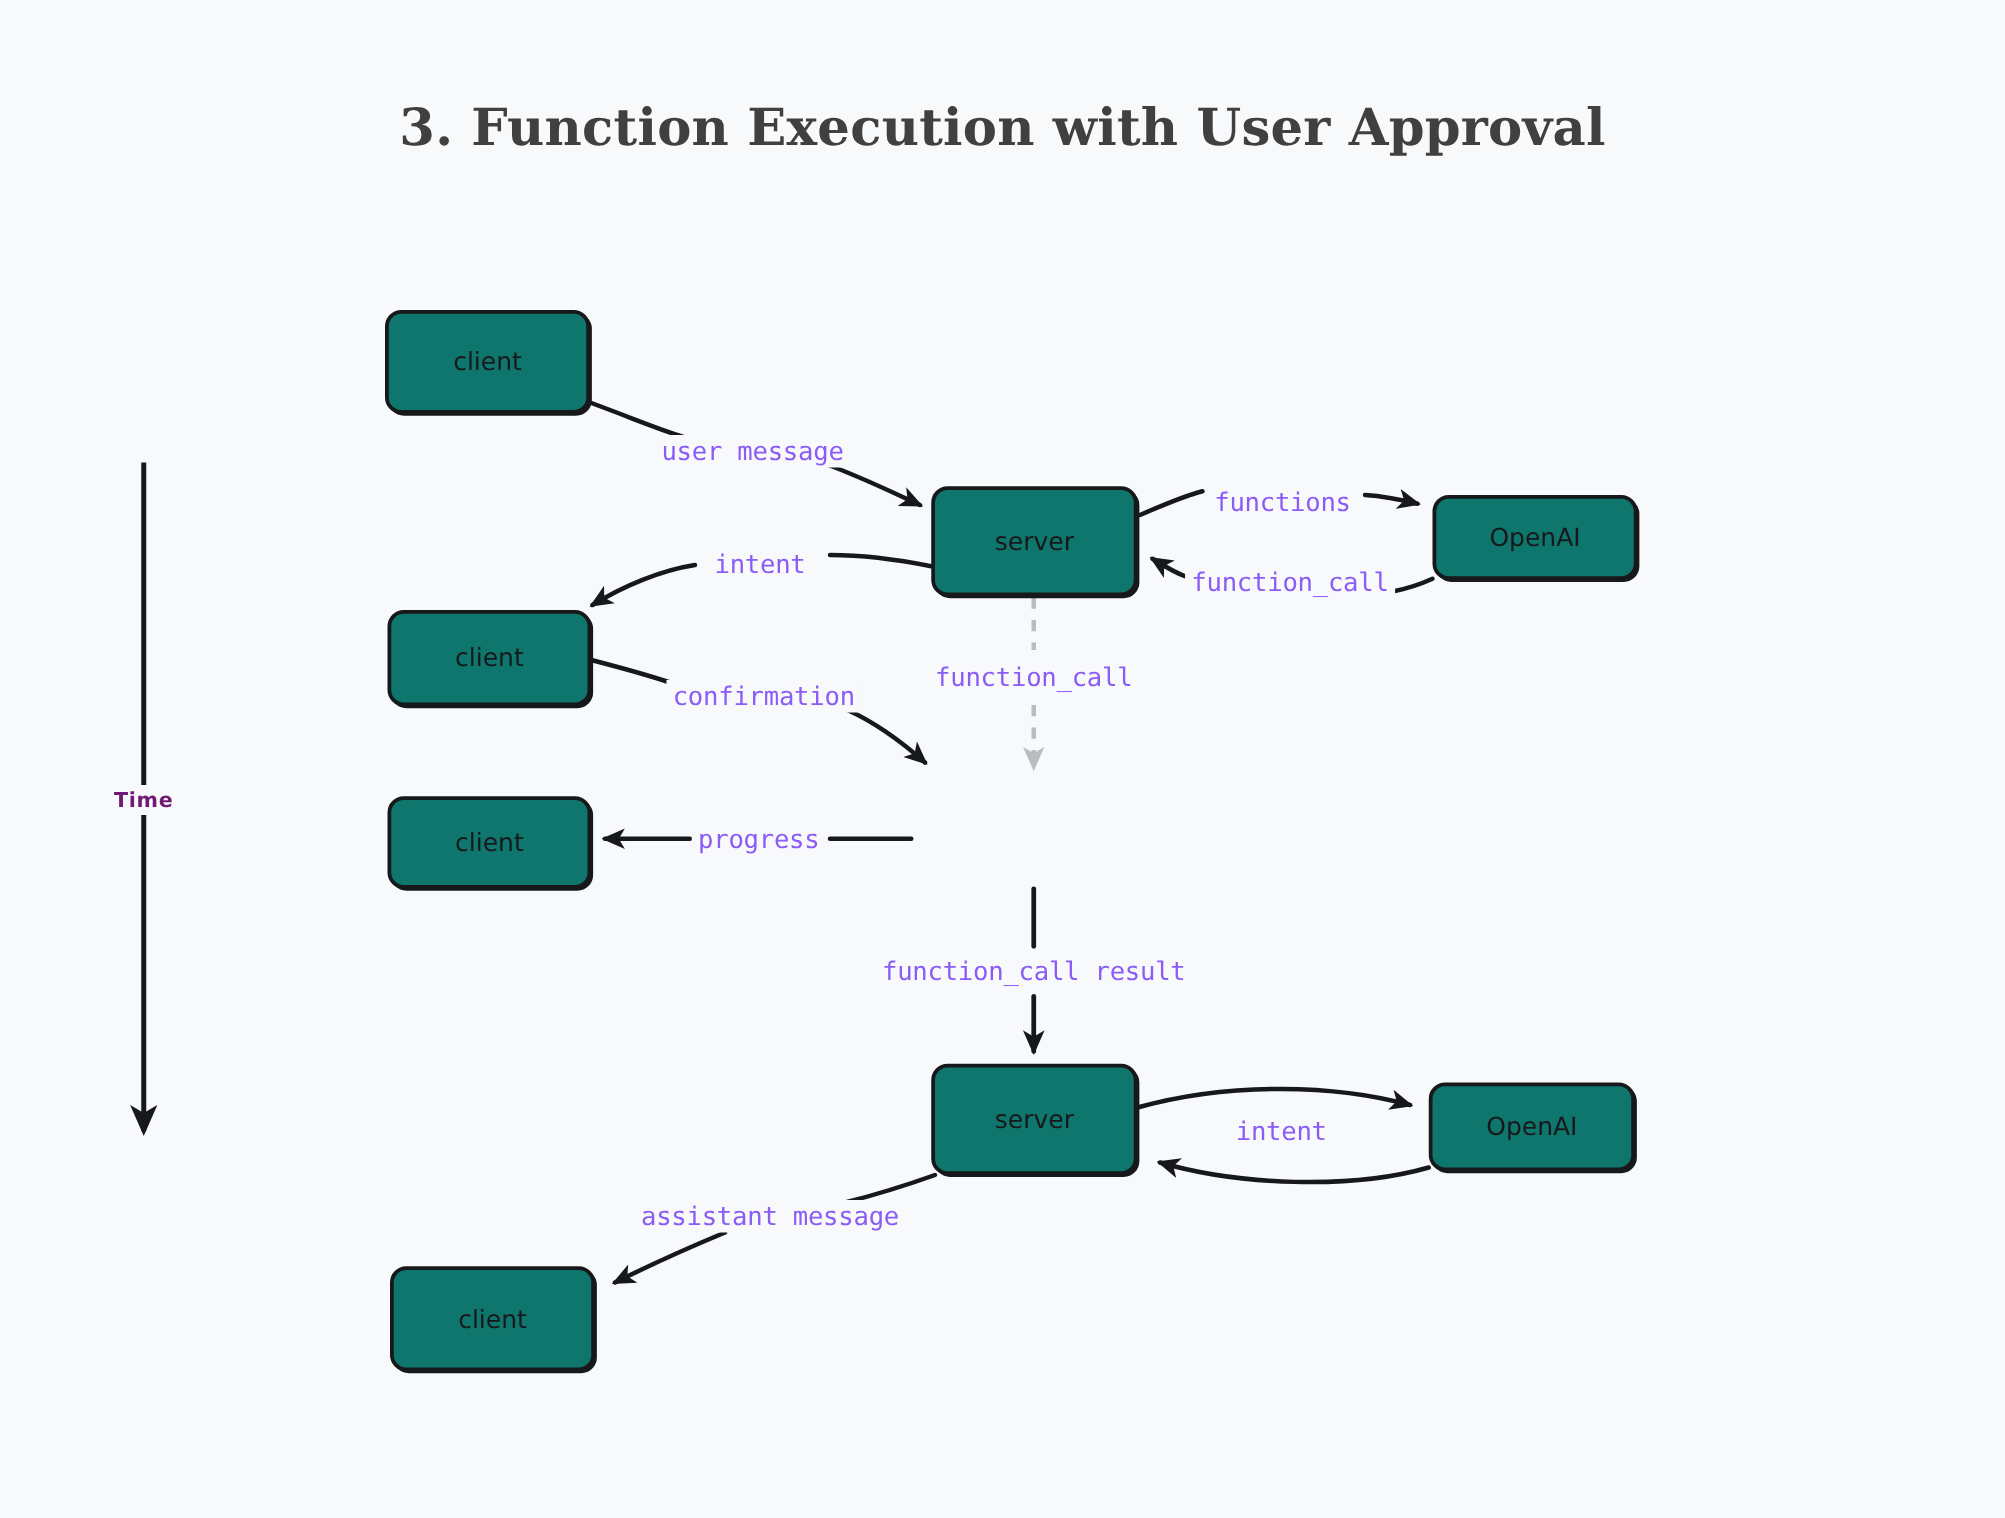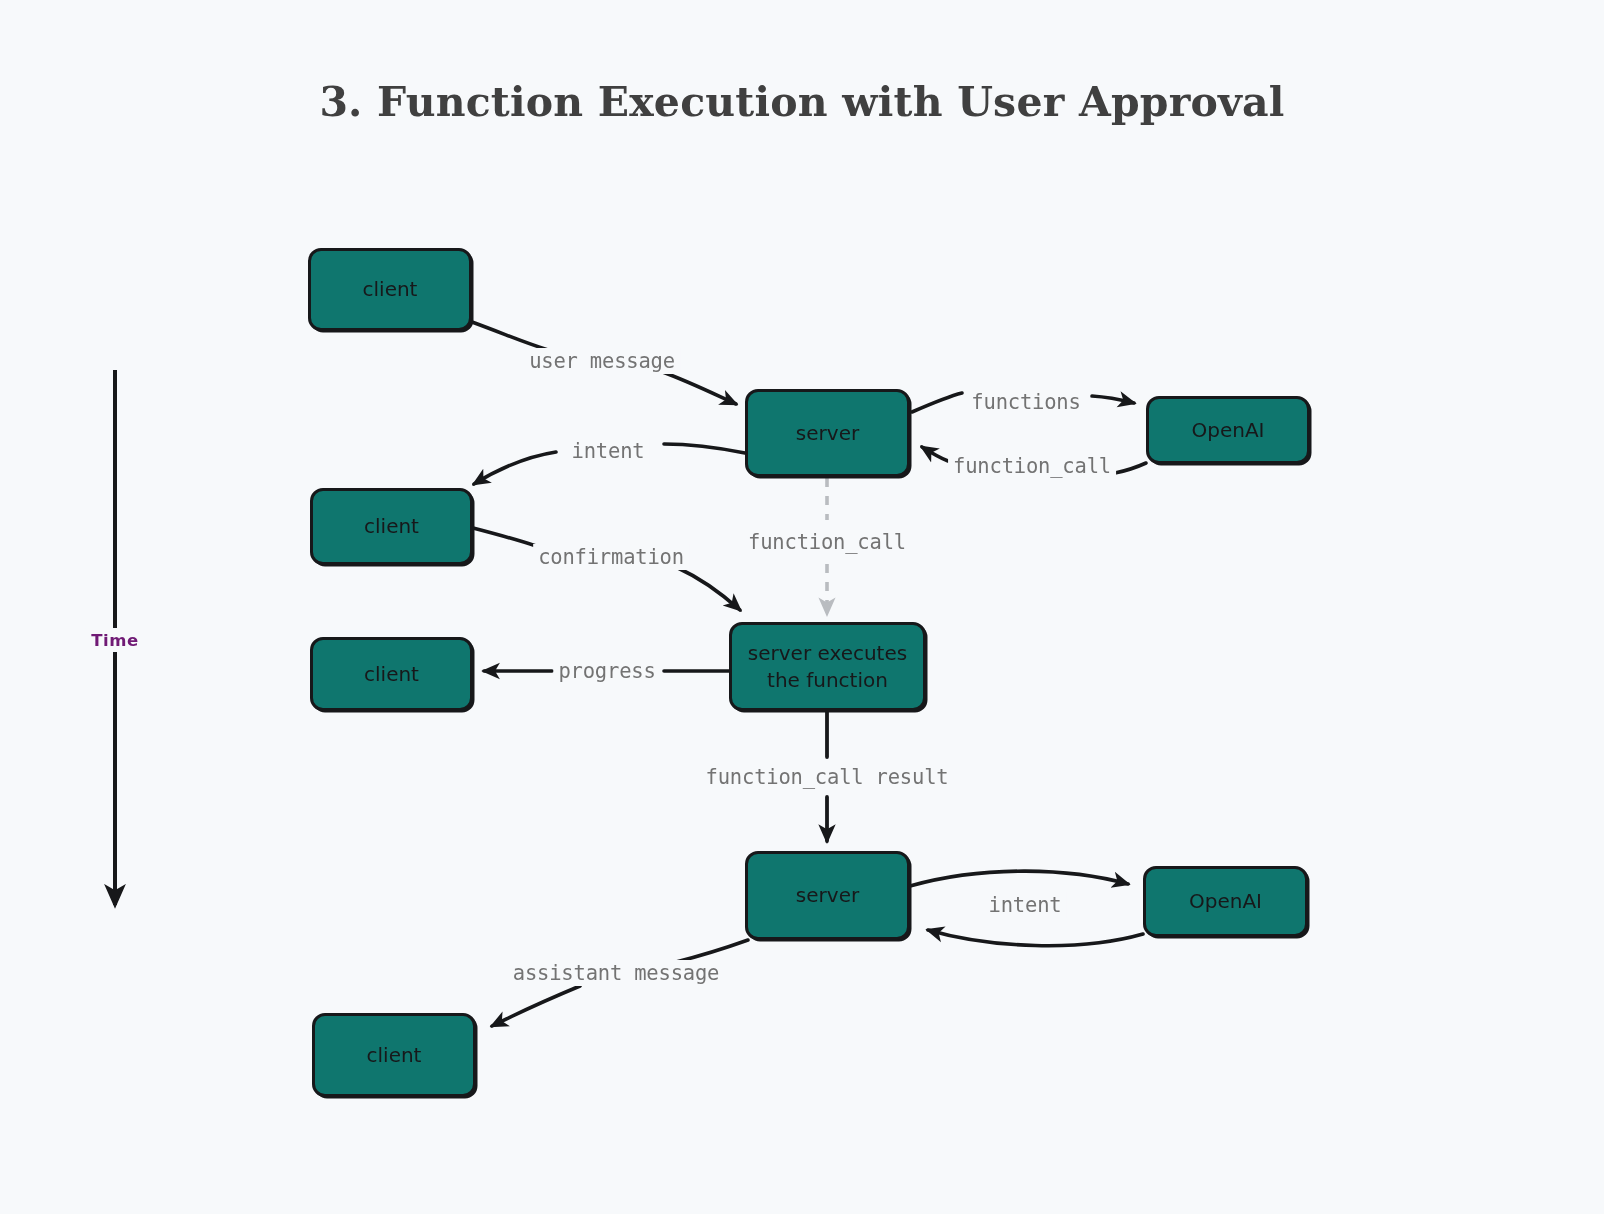--- a/index.html
+++ b/index.html
@@ -53,21 +53,21 @@
     font-family: "DejaVu Sans", sans-serif;
     font-size: 20px;
     color: #17181a;
     line-height: 1.32;
     box-shadow: 2px 2px 0 -0.5px #17181a;
   }
   .edge-label {
     position: absolute;
     font-family: "DejaVu Sans Mono", monospace;
     font-size: 20.5px;
-    color: #737373;
+    color: #8b5cf6;
     white-space: nowrap;
     background: #f7f9fb;
     padding: 1px 5px;
     transform: translate(-50%, -50%);
     letter-spacing: -0.2px;
   }
   #time-label {
     position: absolute;
     font-family: "DejaVu Sans", sans-serif;
     font-weight: bold;
@@ -146,24 +146,20 @@
   </div>
 
   <div class="node" style="left:1146px; top:396px; width:164px; height:68px;">
     <span>OpenAI</span>
   </div>
 
   <div class="node" style="left:310px; top:488px; width:163px; height:77px;">
     <span>client</span>
   </div>
 
-  <div class="node" style="left:729px; top:622px; width:197px; height:89px; white-space:pre-line;">
-    <span>server executes
-the function</span>
-  </div>
 
   <div class="node" style="left:310px; top:637px; width:163px; height:74px;">
     <span>client</span>
   </div>
 
   <div class="node" style="left:745px; top:851px; width:165px; height:89px;">
     <span>server</span>
   </div>
 
   <div class="node" style="left:1143px; top:866px; width:165px; height:71px;">

